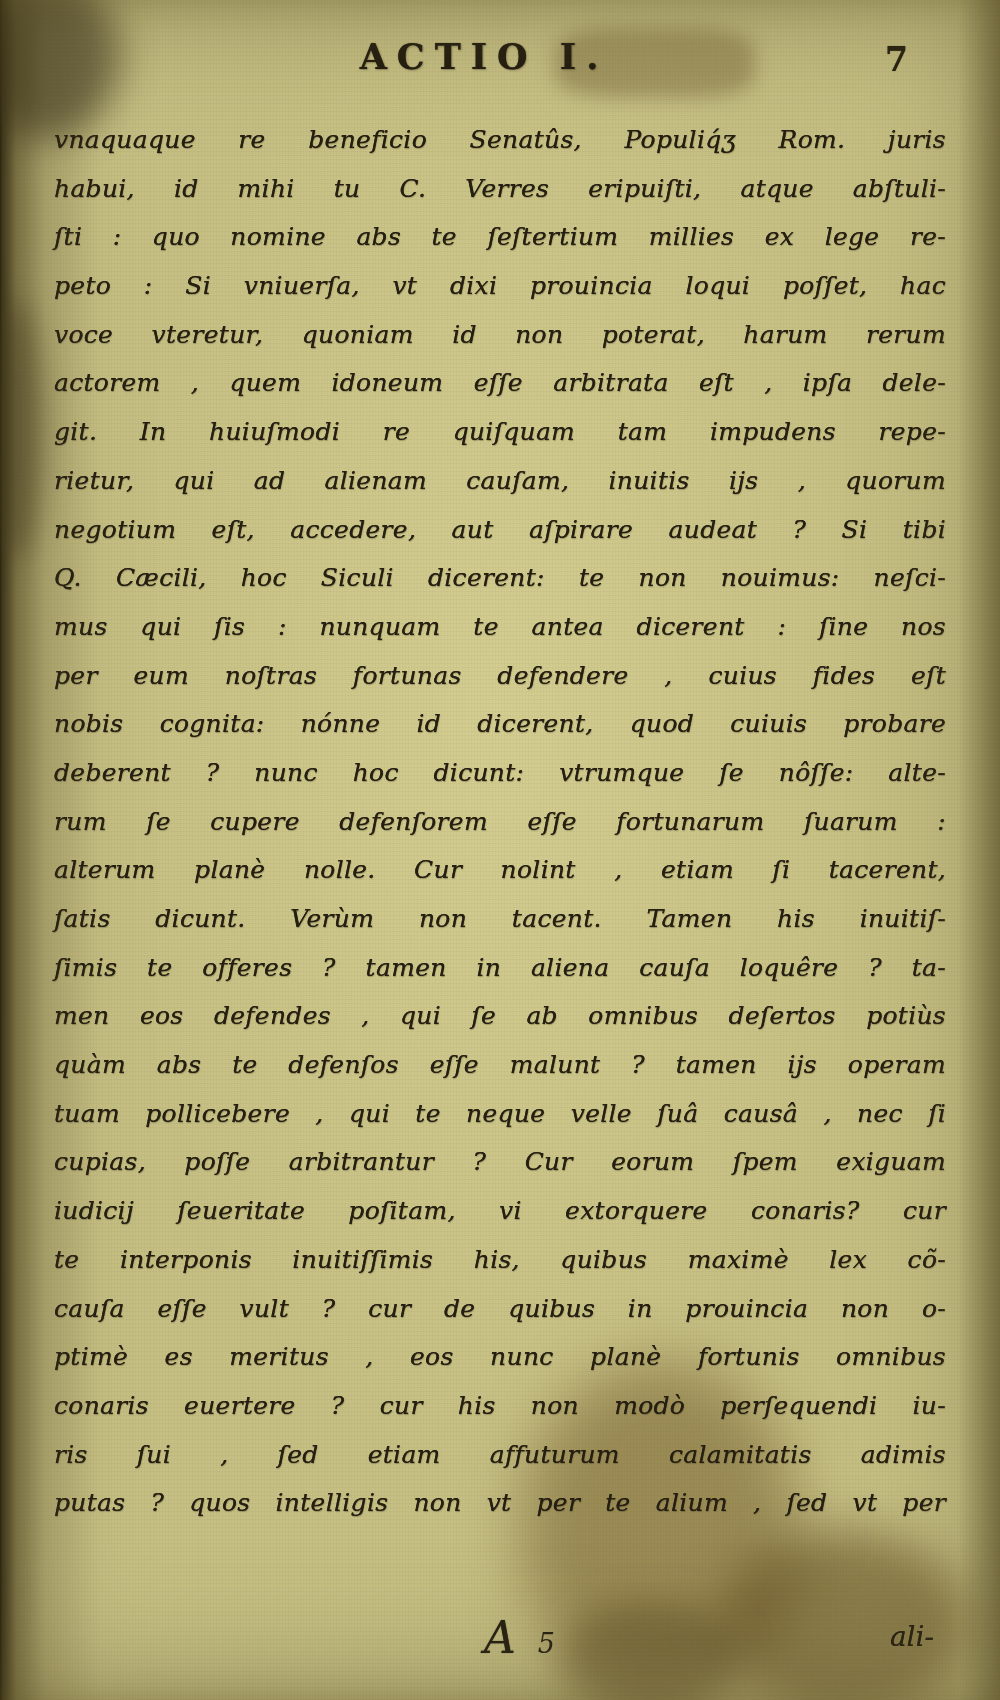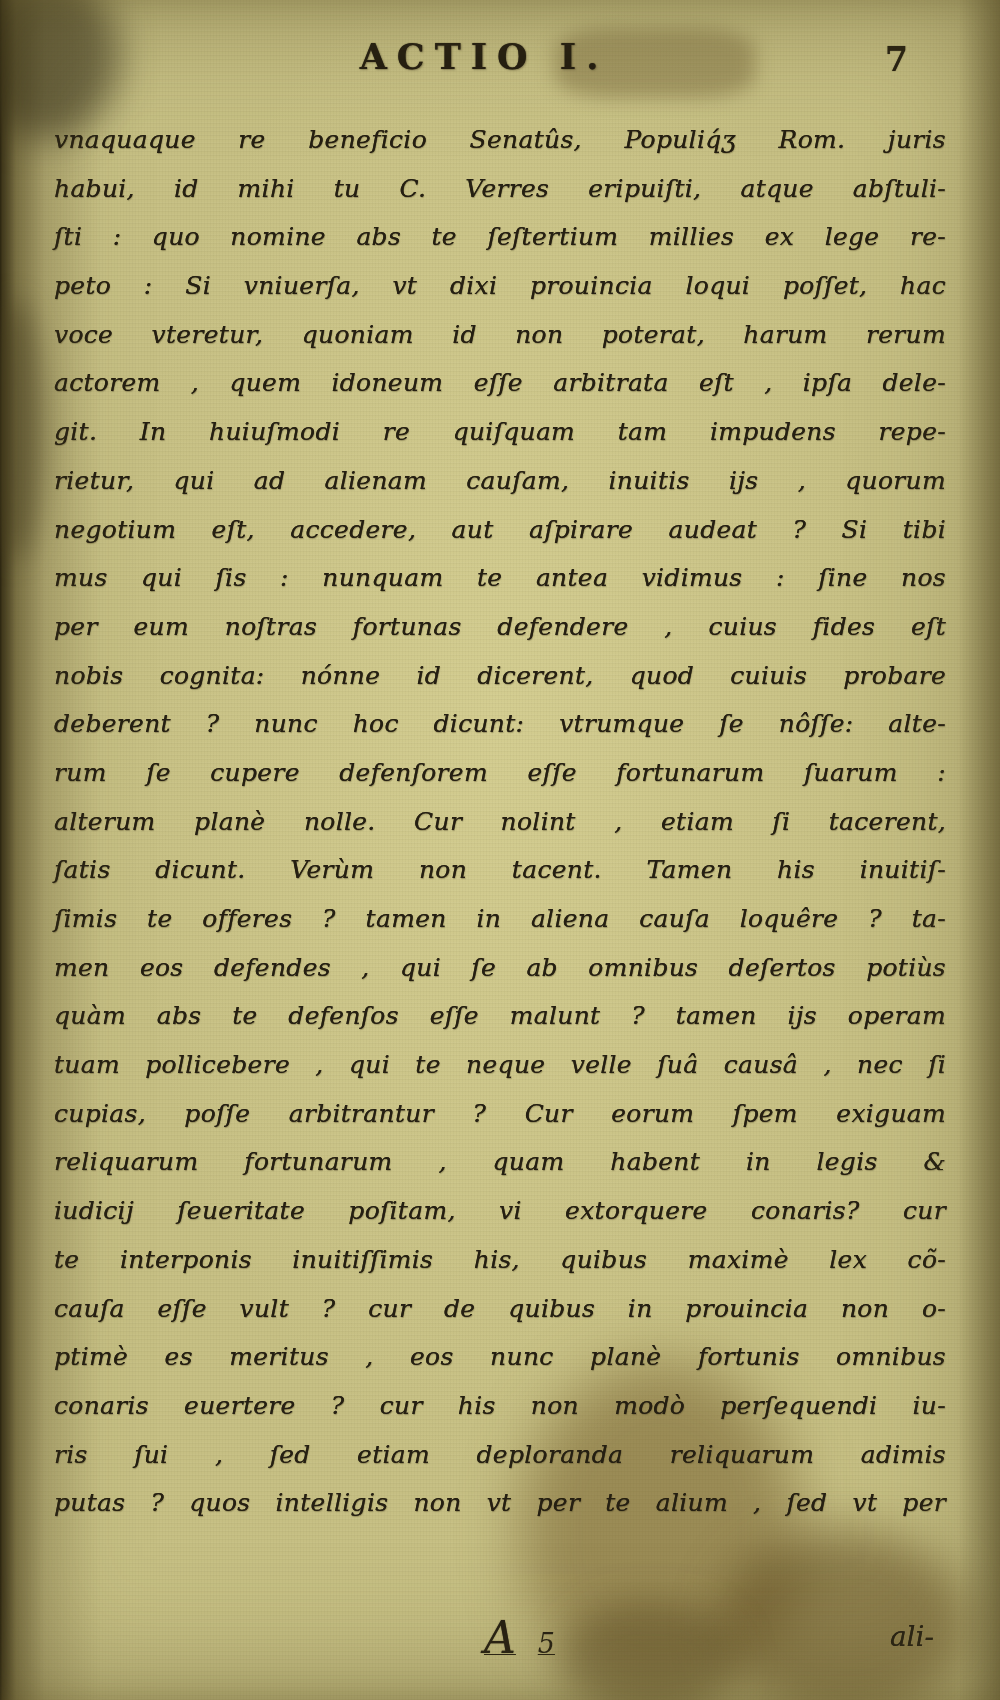--- a/index.html
+++ b/index.html
@@ -41,21 +41,21 @@
   .line{
     height:48.7px;line-height:48.7px;
     font-style:italic;font-size:25px;
     letter-spacing:0.3px;word-spacing:3px;
     white-space:nowrap;
     text-align:justify;text-align-last:justify;
     color:#251f12;
     text-shadow:0 0 0.6px rgba(37,31,18,.9), 0.5px 0.5px 1px rgba(70,60,30,.4);
   }
   .footer{position:absolute;left:54px;top:1612px;width:892px;height:60px;font-style:italic;color:#251f12;}
-  .signature{position:absolute;left:430px;top:0;text-decoration:underline;}
+  .signature{position:absolute;left:430px;top:0;}
   .signature .sig-letter{font-size:44px;font-style:italic;text-shadow:0 0 1px rgba(37,31,18,.9);}
   .signature .sig-num{font-size:27px;margin-left:22px;font-style:italic;}
   .catchword{position:absolute;right:12px;top:8px;font-size:28px;
     text-shadow:0 0 0.6px rgba(37,31,18,.9);}
 </style>
 </head>
 <body>
 
 <div class="page">
   <div class="gutter"></div>
@@ -75,39 +75,39 @@
   <div class="body-text">
     <div class="line">vnaquaque re beneficio Senatûs, Populiq́ʒ Rom. juris</div>
     <div class="line">habui, id mihi tu C. Verres eripuiſti, atque abſtuli-</div>
     <div class="line">ſti : quo nomine abs te ſeſtertium millies ex lege re-</div>
     <div class="line">peto : Si vniuerſa, vt dixi prouincia loqui poſſet, hac</div>
     <div class="line">voce vteretur, quoniam id non poterat, harum rerum</div>
     <div class="line">actorem , quem idoneum eſſe arbitrata eſt , ipſa dele-</div>
     <div class="line">git.  In huiuſmodi re quiſquam tam impudens repe-</div>
     <div class="line">rietur, qui ad alienam cauſam, inuitis ijs , quorum</div>
     <div class="line">negotium eſt, accedere, aut aſpirare audeat ? Si tibi</div>
-    <div class="line">mus qui ſis : nunquam te antea vidimus : ſine nos</div>
+    <div class="line">Q. Cæcili, hoc Siculi dicerent: te non nouimus: neſci-</div>
+    <div class="line">mus qui ſis : nunquam te antea dicerent : ſine nos</div>
     <div class="line">per eum noſtras fortunas defendere , cuius fides eſt</div>
     <div class="line">nobis cognita: nónne id dicerent, quod cuiuis probare</div>
     <div class="line">deberent ? nunc hoc dicunt: vtrumque ſe nôſſe: alte-</div>
     <div class="line">rum ſe cupere defenſorem eſſe fortunarum ſuarum :</div>
     <div class="line">alterum planè nolle.  Cur nolint , etiam ſi tacerent,</div>
     <div class="line">ſatis dicunt.  Verùm non tacent.  Tamen his inuitiſ-</div>
     <div class="line">ſimis te offeres ? tamen in aliena cauſa loquêre ? ta-</div>
     <div class="line">men eos defendes , qui ſe ab omnibus deſertos potiùs</div>
     <div class="line">quàm abs te defenſos eſſe malunt ? tamen ijs operam</div>
     <div class="line">tuam pollicebere , qui te neque velle ſuâ causâ , nec ſi</div>
     <div class="line">cupias, poſſe arbitrantur ? Cur eorum ſpem exiguam</div>
-    <div class="line">reliquarum fortunarum , quam habent in legis &amp;</div>
     <div class="line">iudicij ſeueritate poſitam, vi extorquere conaris? cur</div>
     <div class="line">te interponis inuitiſſimis his, quibus maximè lex cõ-</div>
     <div class="line">cauſa eſſe vult ?  cur de quibus in prouincia non o-</div>
     <div class="line">ptimè es meritus , eos nunc planè fortunis omnibus</div>
     <div class="line">conaris euertere ? cur his non modò perſequendi iu-</div>
-    <div class="line">ris ſui , ſed etiam deploranda reliquarum adimis</div>
+    <div class="line">ris ſui , ſed etiam affuturum calamitatis adimis</div>
     <div class="line">putas ? quos intelligis non vt per te alium , ſed vt per</div>
   </div>
 
   <div class="footer">
     <span class="signature">
       <span class="sig-letter">A</span><span class="sig-num">5</span>
     </span>
     <span class="catchword">ali-</span>
   </div>
 

